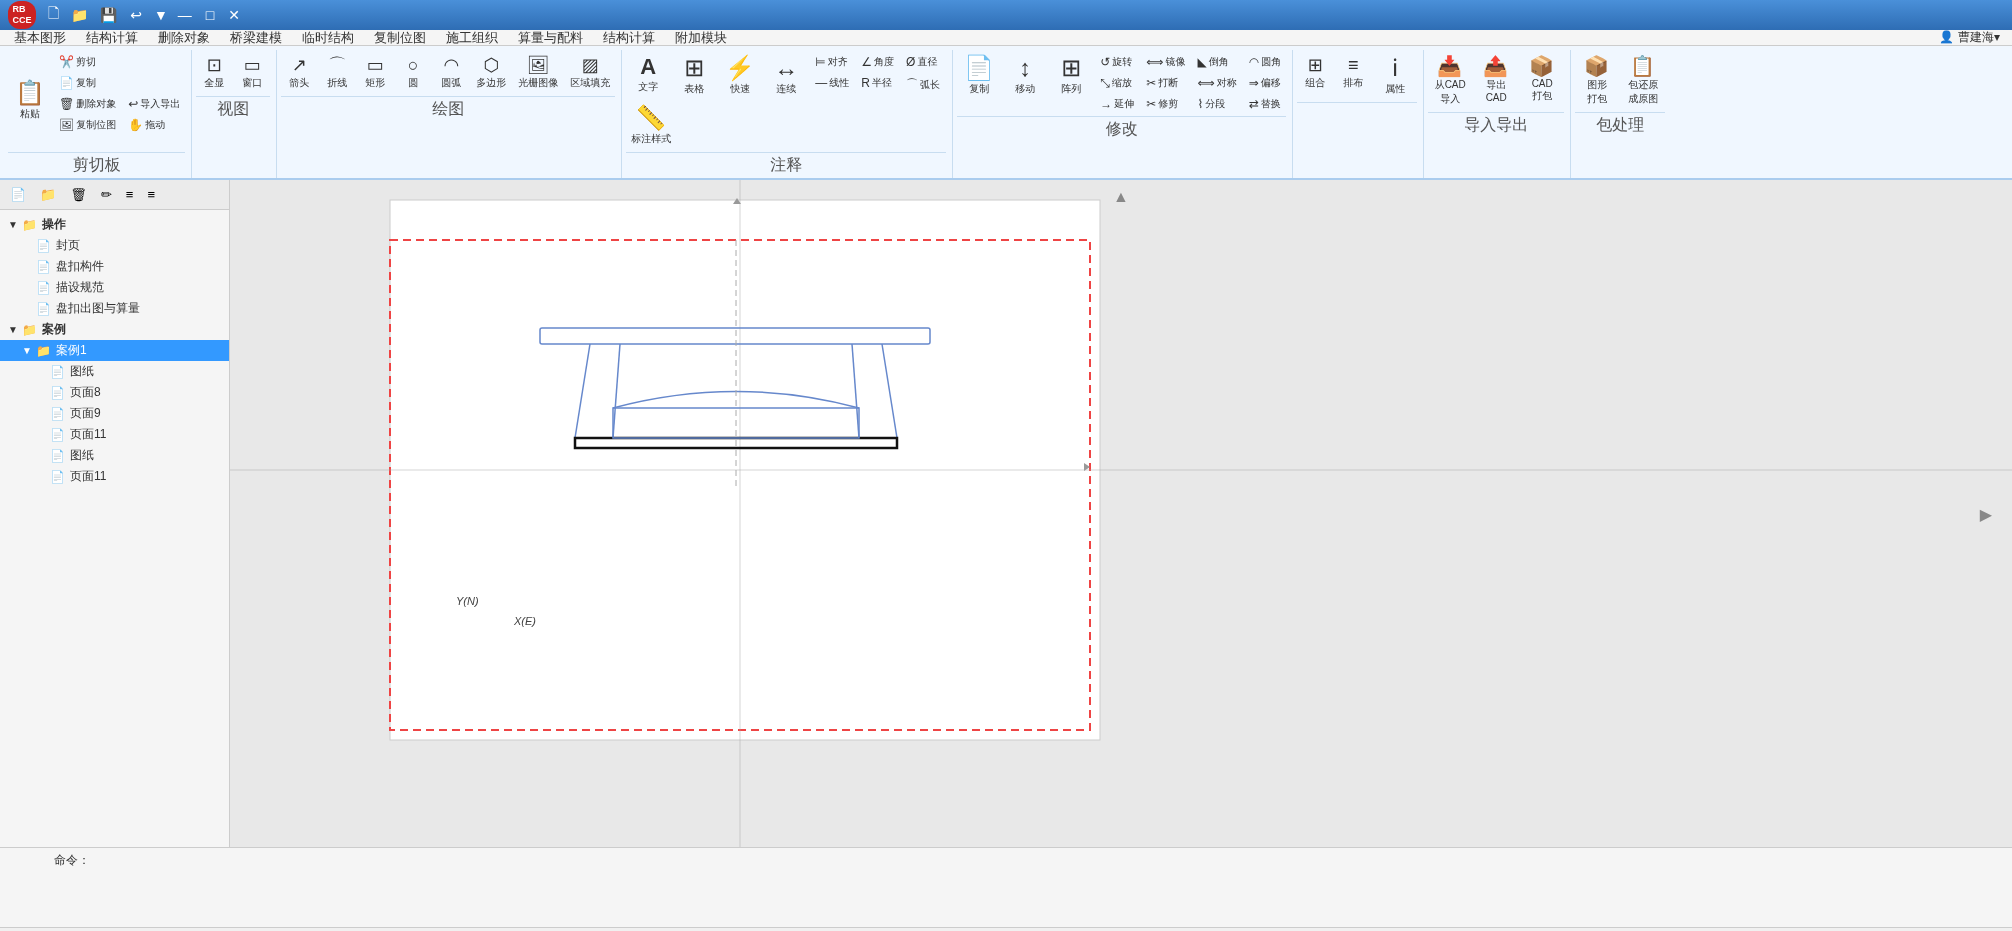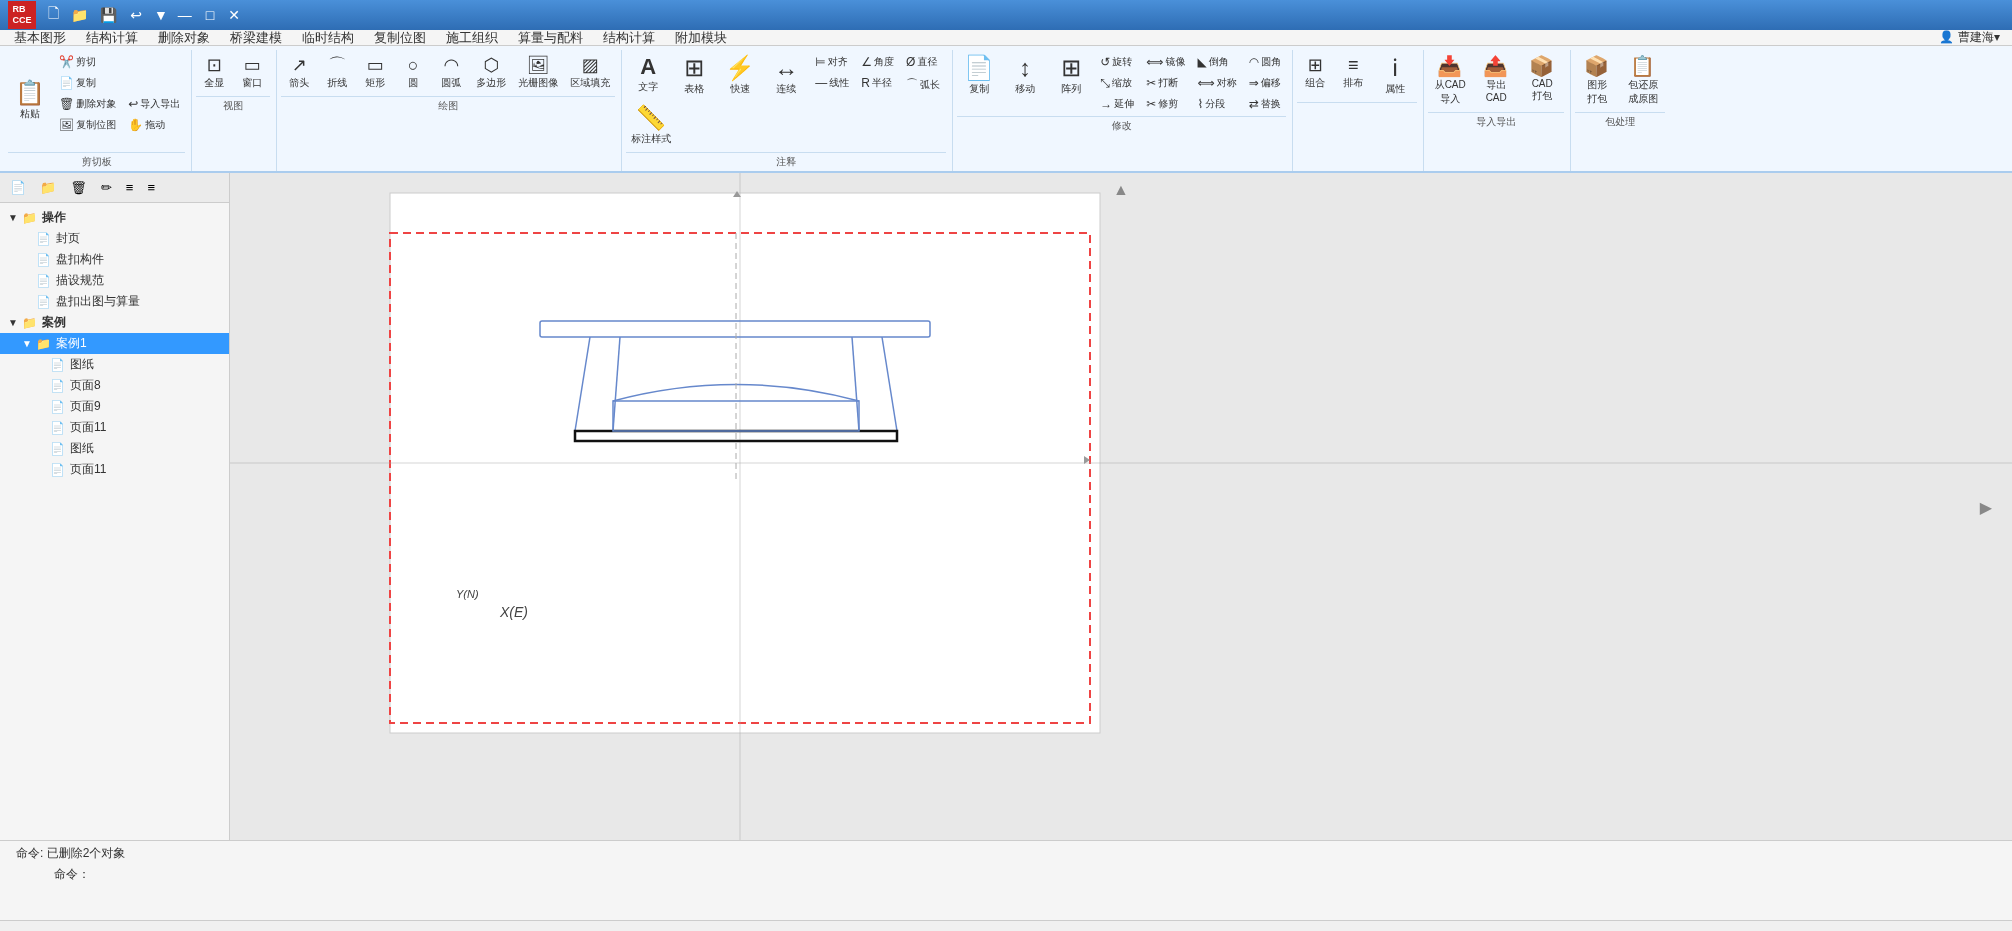--- a/index.html
+++ b/index.html
@@ -1,35 +1,35 @@
 <!DOCTYPE html>
 <html><head>
   <meta charset="utf-8">
   <style>
     * { margin: 0; padding: 0; box-sizing: border-box; }
     body { width: 2012px; height: 931px; overflow: hidden; font-family: 'Microsoft YaHei', Arial, sans-serif; font-size: 12px; background: #f0f0f0; }
 
     
     #titlebar { display: flex; align-items: center; height: 30px; background: linear-gradient(to bottom, #4a90d9, #2e6db4); color: white; padding: 0 8px; user-select: none; }
-    #titlebar .logo { width: 28px; height: 28px; background: #cc2222; border-radius: 0; display: flex; align-items: center; justify-content: center; font-weight: bold; font-size: 10px; color: white; margin-right: 8px; flex-shrink: 0; }
+    #titlebar .logo { width: 28px; height: 28px; background: #cc2222; border-radius: 12px; display: flex; align-items: center; justify-content: center; font-weight: bold; font-size: 10px; color: white; margin-right: 8px; flex-shrink: 0; }
     #titlebar .logo span { line-height: 1; }
     #titlebar .quick-tools { display: flex; gap: 4px; align-items: center; }
     #titlebar .quick-tools button { background: none; border: none; color: white; cursor: pointer; font-size: 14px; padding: 2px 4px; }
     #titlebar .title { flex: 1; text-align: center; font-size: 12px; }
     #titlebar .window-controls { display: flex; gap: 2px; }
     #titlebar .window-controls button { background: none; border: none; color: white; cursor: pointer; font-size: 14px; padding: 2px 6px; }
 
     
     #menubar { display: flex; align-items: center; height: 16px; background: #f5f5f5; border-bottom: 1px solid #ccc; padding: 0 4px; }
     #menubar .menu-item { padding: 4px 10px; cursor: pointer; font-size: 13px; color: #333; border-radius: 3px; }
 
     
     #ribbon { display: flex; background: #f0f7ff; border-bottom: 2px solid #aaccee; min-height: 86px; padding: 4px 4px 0 4px; overflow: hidden; }
     .ribbon-group { display: flex; flex-direction: column; border-right: 1px solid #c8ddf0; padding: 2px 6px 2px 4px; min-width: fit-content; }
-    .ribbon-group-title { text-align: center; font-size: 10px; color: #555; margin-top: 2px; border-top: 1px solid #c8ddf0; padding-top: 2px; }
+    .ribbon-group-title { text-align: center; font-size: 16px; color: #555; margin-top: 2px; border-top: 1px solid #c8ddf0; padding-top: 2px; }
     .ribbon-row { display: flex; align-items: flex-start; gap: 2px; }
     .ribbon-btn { display: flex; flex-direction: column; align-items: center; justify-content: center; cursor: pointer; padding: 3px 4px; border-radius: 3px; border: 1px solid transparent; min-width: 36px; font-size: 10px; color: #333; text-align: center; background: none; }
     .ribbon-btn .icon { font-size: 18px; line-height: 1; margin-bottom: 2px; }
     .ribbon-btn.large { flex-direction: column; min-width: 44px; }
     .ribbon-btn.large .icon { font-size: 24px; }
     .ribbon-btn-small { display: flex; align-items: center; gap: 2px; cursor: pointer; padding: 2px 4px; border-radius: 2px; border: 1px solid transparent; font-size: 10px; color: #333; background: none; white-space: nowrap; }
     .ribbon-btn-small .icon { font-size: 12px; }
     .ribbon-col { display: flex; flex-direction: column; gap: 1px; }
 
     
@@ -495,29 +495,28 @@
 
       <rect x="383" y="228" width="246" height="30" fill="none" stroke="#6688cc" stroke-width="1.5"></rect>
 
       <path d="M 383 228 Q 506 195 629 228" fill="none" stroke="#6688cc" stroke-width="1.5"></path>
 
       <line x1="506" y1="60" x2="506" y2="310" stroke="#aaa" stroke-width="1" stroke-dasharray="6,4"></line>
 
     </svg>
 
     <div class="coord-label" style="position:absolute;left:226px;bottom:240px;font-size:11px;color:#444;font-style:italic;">Y(N)</div>
-    <div class="coord-label" style="position:absolute;left:270px;bottom:220px;font-size:14px;color:#444;font-style:italic;">X(E)</div>
+    <div class="coord-label" style="position:absolute;left:284px;bottom:220px;font-size:11px;color:#444;font-style:italic;">X(E)</div>
 
     <div style="position:absolute;right:20px;top:50%;transform:translateY(-50%);font-size:16px;color:#888;">▶</div>
     <div style="position:absolute;left:50%;top:8px;transform:translateX(-50%);font-size:16px;color:#888;">▲</div>
   </div>
 </div>
 
 <div id="cmdline" style="background:#f5f5f5;border-top:1px solid #ccc;padding:4px 16px;min-height:80px;font-size:12px;color:#333;">
-  <div class="cmd-output">命令: 已删除2个对象</div>
   <div class="cmd-input">
     <span>命令：</span>
     <input type="text" style="border: none; outline: none; background: transparent; font-size: 12px; flex: 1 1 0%;" placeholder="">
   </div>
 </div>
 
 <div id="statusbar">
   
   
   

